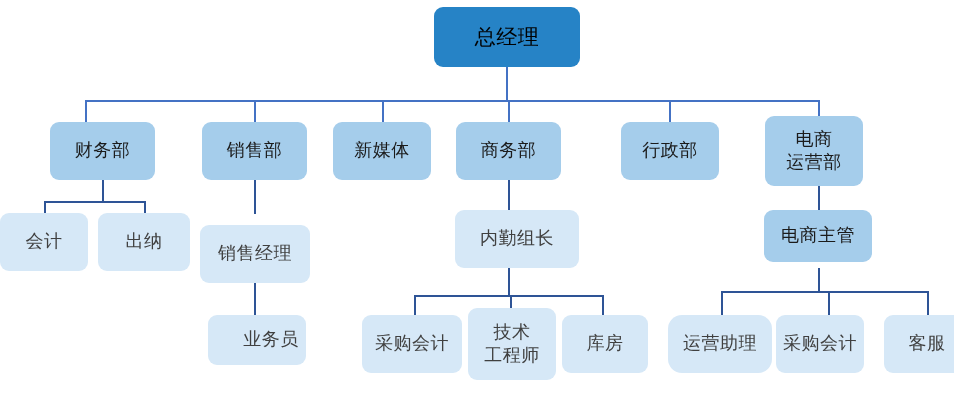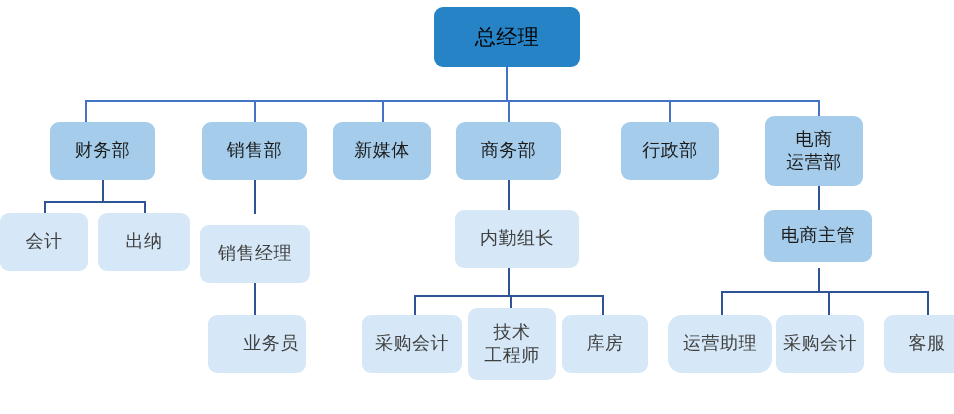--- a/index.html
+++ b/index.html
@@ -91,21 +91,21 @@
       <div class="node lvl-dept" style="left: 333px; top: 122px; width: 98px; height: 58px;">新媒体</div>
       <div class="node lvl-dept" style="left: 456px; top: 122px; width: 105px; height: 58px;">商务部</div>
       <div class="node lvl-dept" style="left: 621px; top: 122px; width: 98px; height: 58px;">行政部</div>
       <div class="node lvl-dept" style="left: 765px; top: 116px; width: 98px; height: 70px;">电商
 运营部</div>
       <div class="node lvl-sub" style="left: 0px; top: 213px; width: 88px; height: 58px;">会计</div>
       <div class="node lvl-sub" style="left: 98px; top: 213px; width: 92px; height: 58px;">出纳</div>
       <div class="node lvl-sub" style="left: 200px; top: 213px; width: 110px; height: 58px; margin-top: 12px;">销售经理</div>
       <div class="node lvl-sub" style="left: 455px; top: 210px; width: 124px; height: 58px;">内勤组长</div>
       <div class="node lvl-dept" style="left: 764px; top: 210px; width: 108px; height: 52px;">电商主管</div>
-      <div class="node lvl-sub" style="left: 208px; top: 315px; width: 98px; height: 58px; padding-left: 28px;">业务员</div>
+      <div class="node lvl-sub" style="left: 208px; top: 315px; width: 98px; height: 50px; padding-left: 28px;">业务员</div>
       <div class="node lvl-sub" style="left: 362px; top: 315px; width: 100px; height: 58px;">采购会计</div>
       <div class="node lvl-sub" style="left: 468px; top: 308px; width: 88px; height: 72px;">技术
 工程师</div>
       <div class="node lvl-sub" style="left: 562px; top: 315px; width: 86px; height: 58px;">库房</div>
       <div class="node lvl-sub" style="left: 668px; top: 315px; width: 104px; height: 58px; border-radius: 14px;">运营助理</div>
       <div class="node lvl-sub" style="left: 776px; top: 315px; width: 88px; height: 58px;">采购会计</div>
       <div class="node lvl-sub" style="left: 884px; top: 315px; width: 86px; height: 58px;">客服</div>
     </div>
 </div>
 

